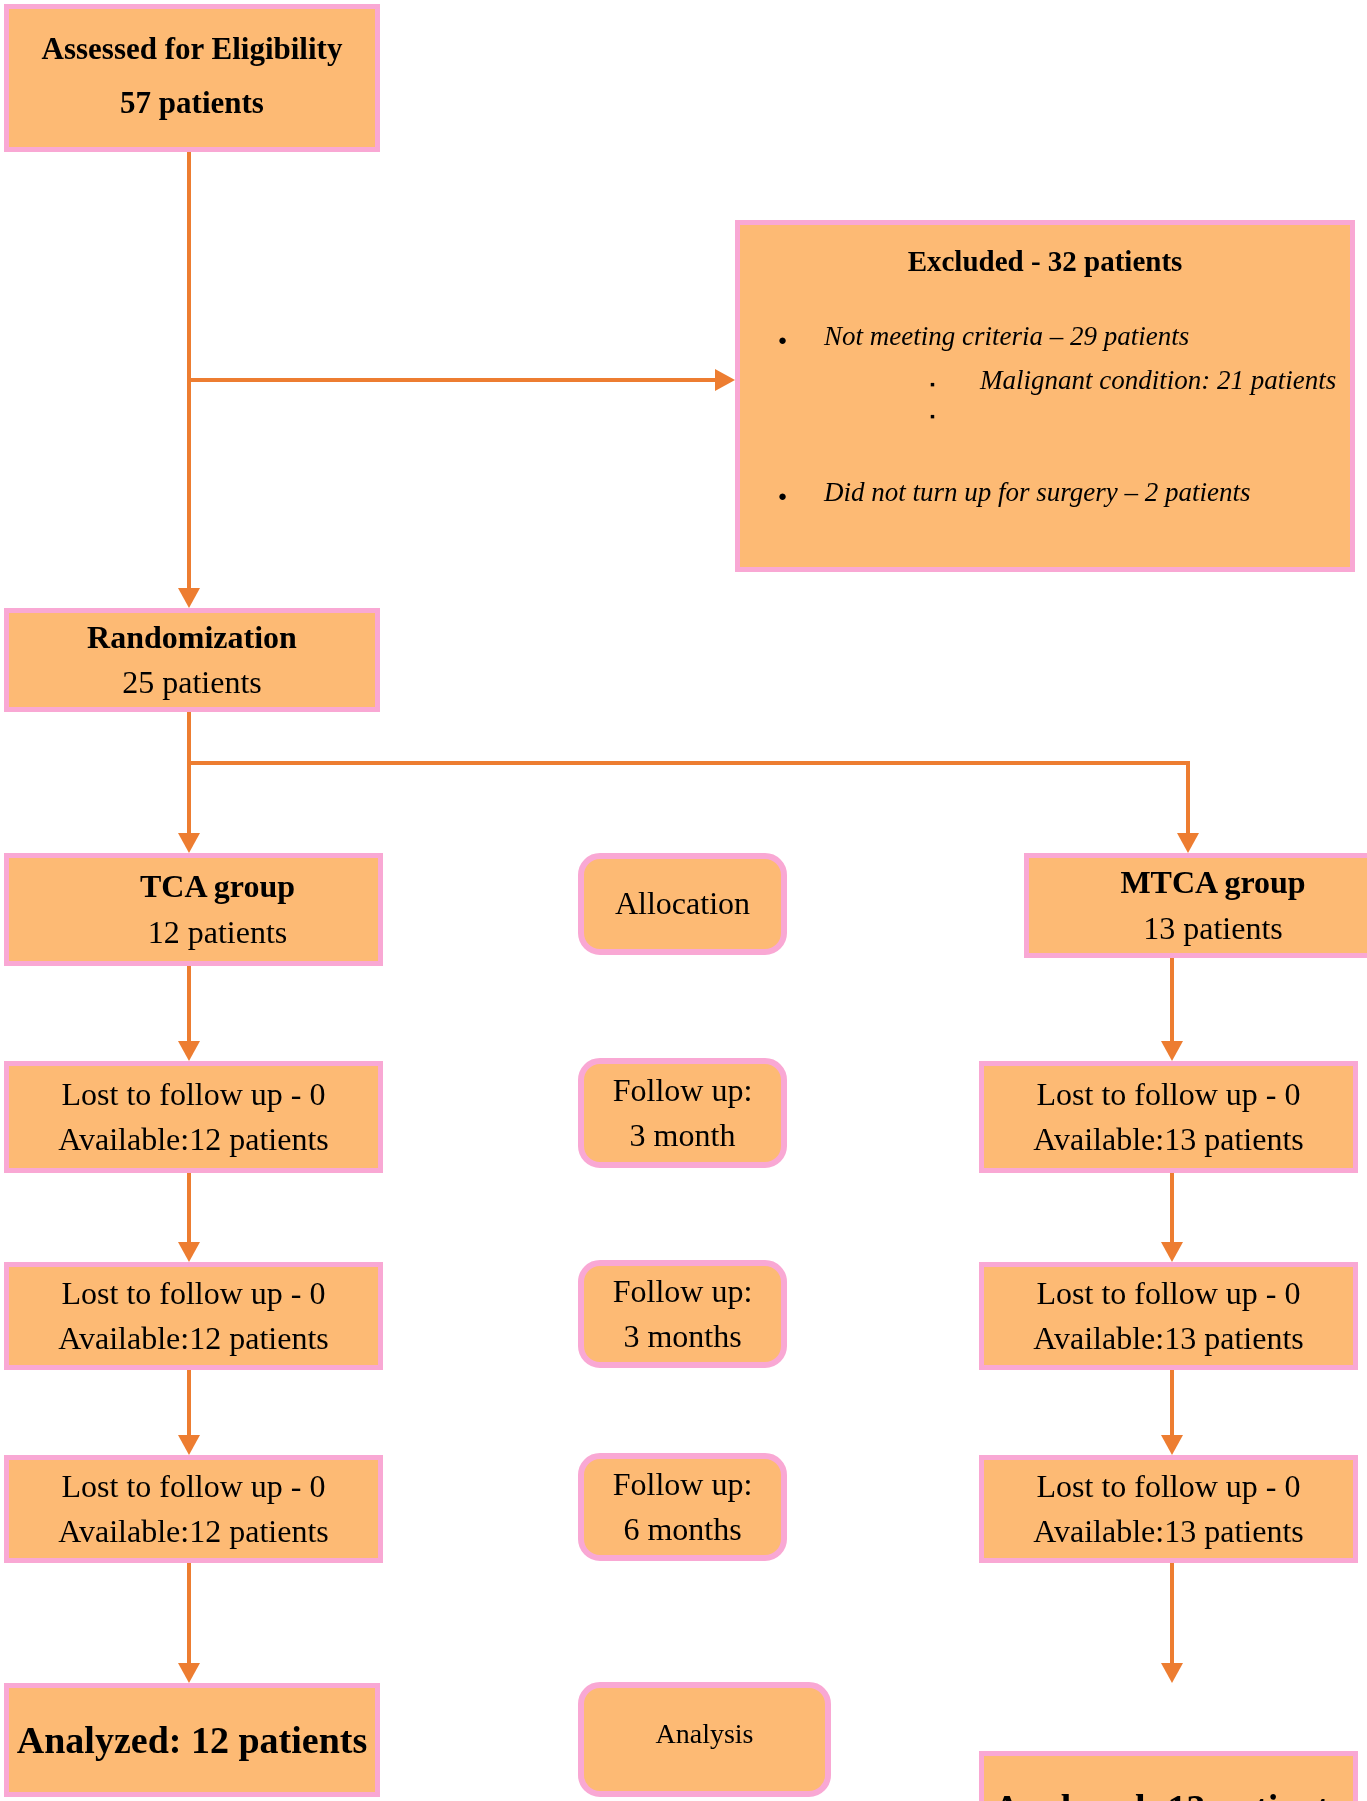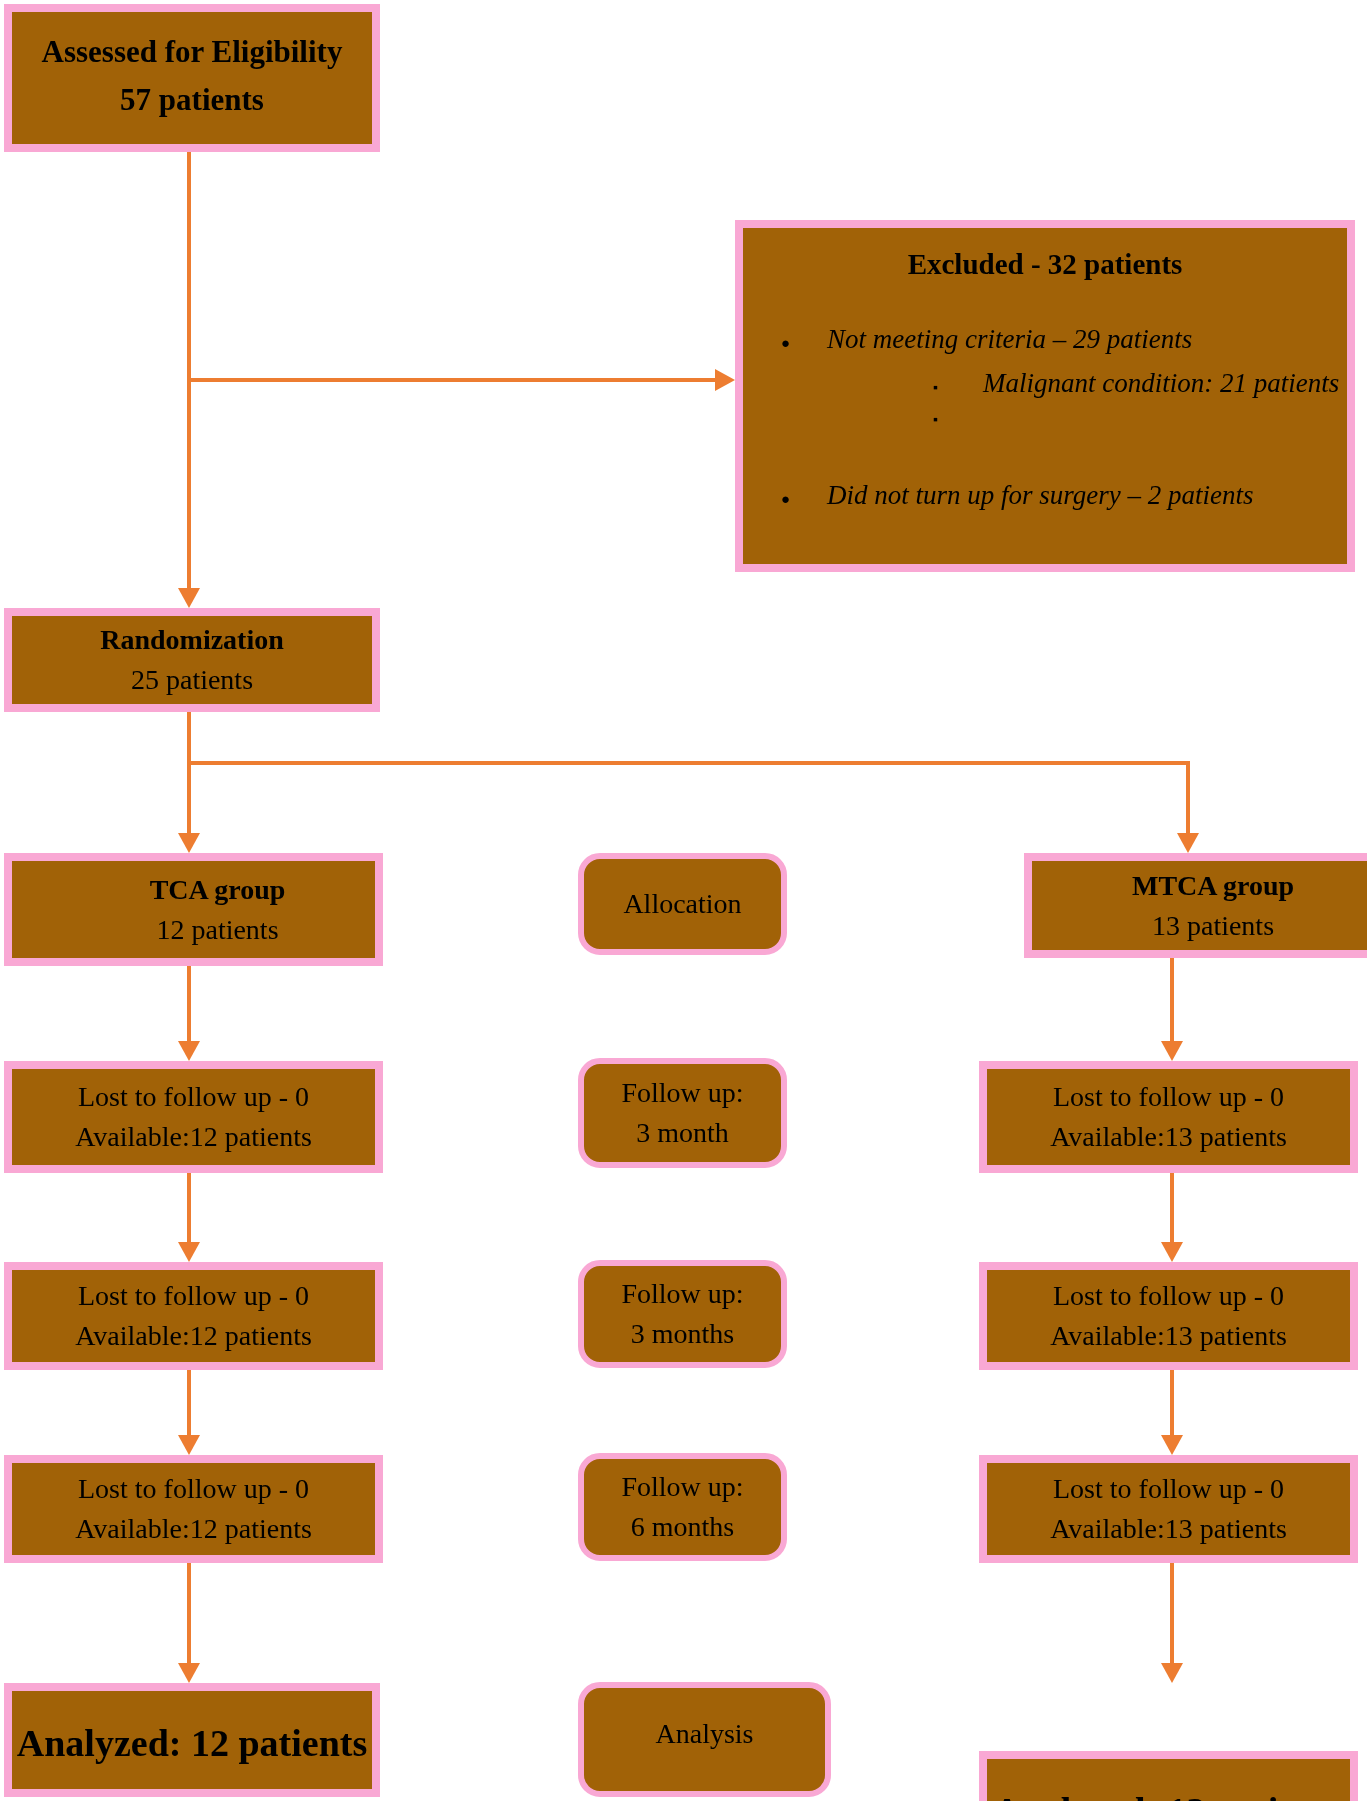--- a/index.html
+++ b/index.html
@@ -7,31 +7,31 @@
     position:relative;
     width:1367px;height:1801px;
     background:#ffffff;
     font-family:"Liberation Serif", serif;
     color:#000000;
     overflow:hidden;
   }
   
   .node{
     position:absolute;
-    background:#a16207;
-    border:8px solid #f9a8d4;
+    background:#fdba74;
+    border:5px solid #f9a8d4;
     box-sizing:border-box;
     display:flex;
     flex-direction:column;
     align-items:center;
     justify-content:center;
     text-align:center;
   }
   .rounded{border-radius:22px;border-width:6px;}
-  .ln{line-height:1.42;font-size:28px;white-space:pre;}
+  .ln{line-height:1.42;font-size:32px;white-space:pre;}
   .b{font-weight:700;}
   
   #excluded{justify-content:flex-start;align-items:stretch;text-align:left;}
   .exc-title{text-align:center;font-weight:700;font-size:29px;margin-top:20px;}
   .li{display:flex;align-items:baseline;font-size:27px;line-height:1.2;}
   .li .glyph{flex:0 0 auto;}
   .li-text{white-space:pre;font-style:italic;}
   .lvl1{padding-left:38px;}
   .lvl1 .glyph{font-size:15px;width:46px;}
   .lvl2{padding-left:190px;}

